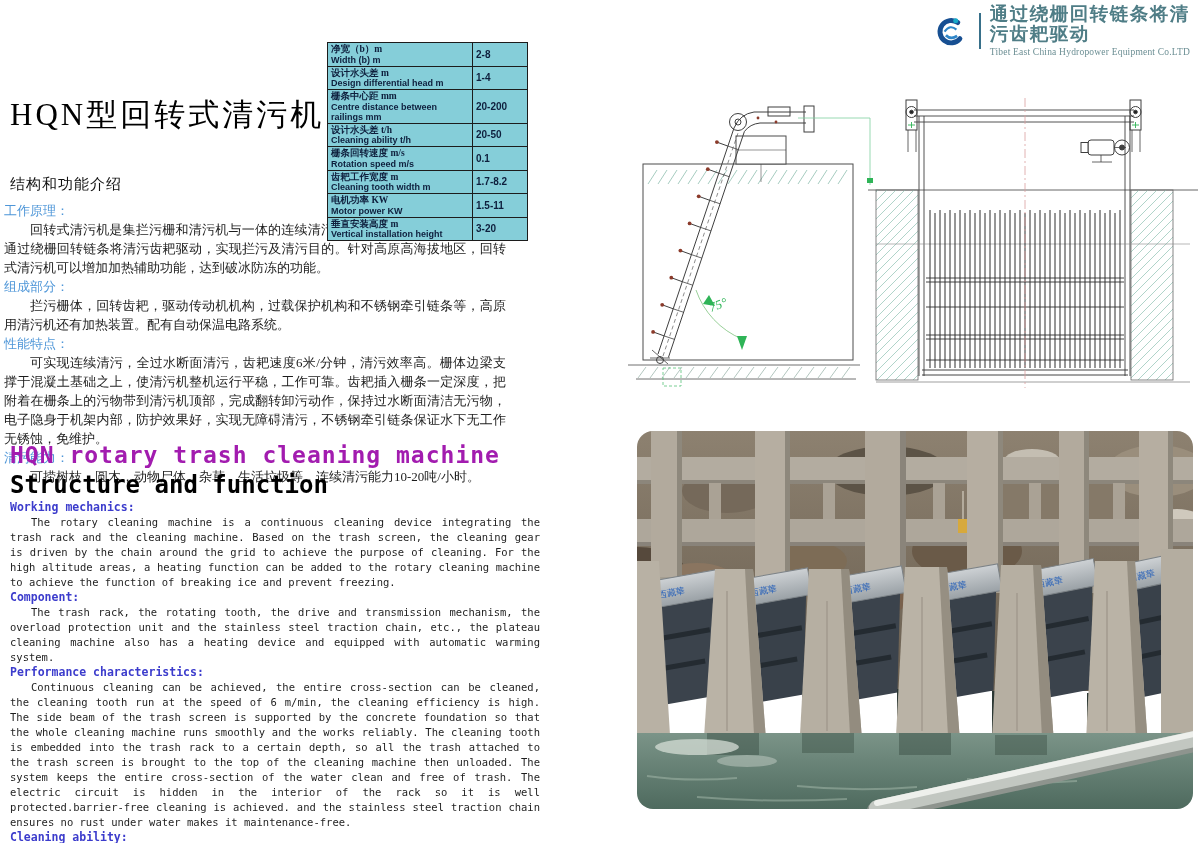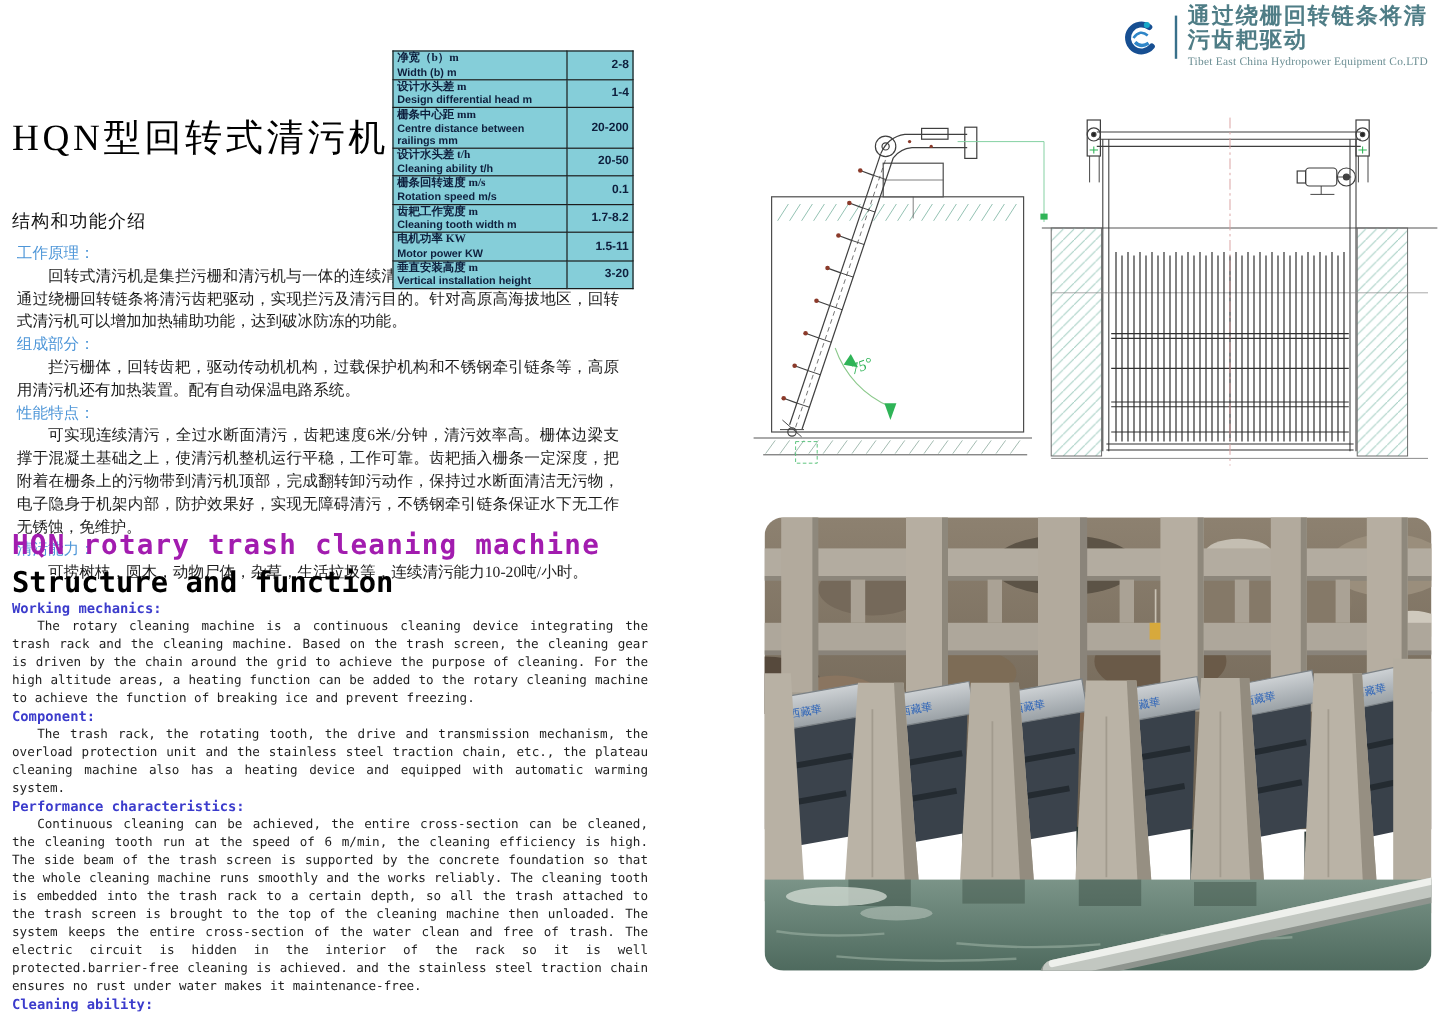--- a/index.html
+++ b/index.html
@@ -10,39 +10,39 @@
   .logo-wrap{position:absolute;left:934px;top:4px;display:flex;align-items:center;gap:9px;}
   .logo-divider{width:2px;height:36px;background:#38708a;}
   .company-names{display:flex;flex-direction:column;line-height:1.1;}
   .company-cn{font-size:18.5px;letter-spacing:1.5px;color:#4f7d86;font-weight:600;}
   .company-en{font-size:9.5px;letter-spacing:.2px;color:#6b8e93;margin-top:2px;}
 
   
   .title-cn{position:absolute;left:10px;top:94px;font-size:31px;letter-spacing:3px;color:#000;}
   .section-heading-cn{position:absolute;left:10px;top:175px;font-size:15px;letter-spacing:1px;color:#111;}
 
-  .cn-body{position:absolute;left:14px;top:201px;width:502px;font-size:13px;line-height:19px;text-align:justify;}
+  .cn-body{position:absolute;left:4px;top:201px;width:502px;font-size:13px;line-height:19px;text-align:justify;}
   .cn-h{color:#4e96d8;}
   .cn-p{margin:0;text-indent:2em;color:#1c1c1c;}
 
   .en-body{position:absolute;left:10px;top:442px;width:530px;
            font-family:"DejaVu Sans Mono","Liberation Mono",monospace;}
   .en-title{font-size:23px;letter-spacing:1px;color:#a21caf;margin:0 0 3px 0;}
   .en-subtitle{font-size:24px;color:#000;margin:0 0 1px 0;}
   .en-h{color:#3c3ccc;font-size:11.5px;line-height:15px;font-weight:bold;}
   .en-p{margin:0;font-size:10.5px;line-height:15px;text-align:justify;text-indent:2em;color:#1e1e1e;}
 
   
   .spec-table{position:absolute;left:327px;top:42px;border-collapse:collapse;background:#85ced9;}
   .spec-table td{border:1.6px solid #1c1c1c;padding:1px 3px;vertical-align:middle;}
   .spec-table .lbl{width:138px;}
   .spec-table .cn-line{font-size:9.5px;font-weight:bold;color:#0e1f3d;line-height:10.5px;}
   .spec-table .en-line{font-size:9px;font-weight:bold;color:#0e1f3d;line-height:10px;
                        font-family:"Liberation Sans",sans-serif;}
-  .spec-table .val{width:48px;text-align:right;font-family:"Liberation Sans",sans-serif;
+  .spec-table .val{width:48px;text-align:left;font-family:"Liberation Sans",sans-serif;
                    font-weight:bold;font-size:10px;color:#0e1f3d;}
 
   
   .drawing-side{position:absolute;left:608px;top:92px;}
   .drawing-front{position:absolute;left:868px;top:92px;}
   .photo{position:absolute;left:637px;top:431px;width:556px;height:378px;border-radius:16px;overflow:hidden;}
 </style>
 </head>
 <body>
 

